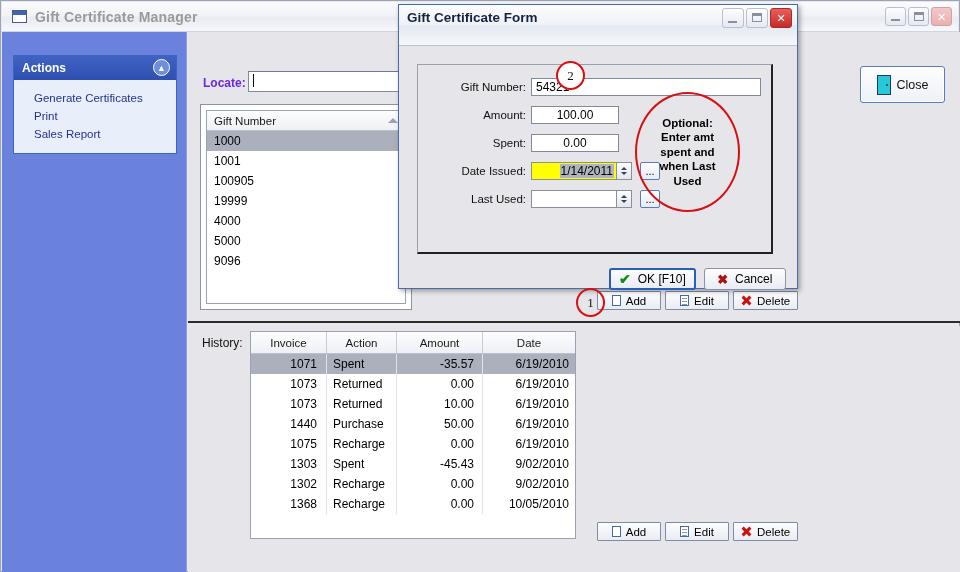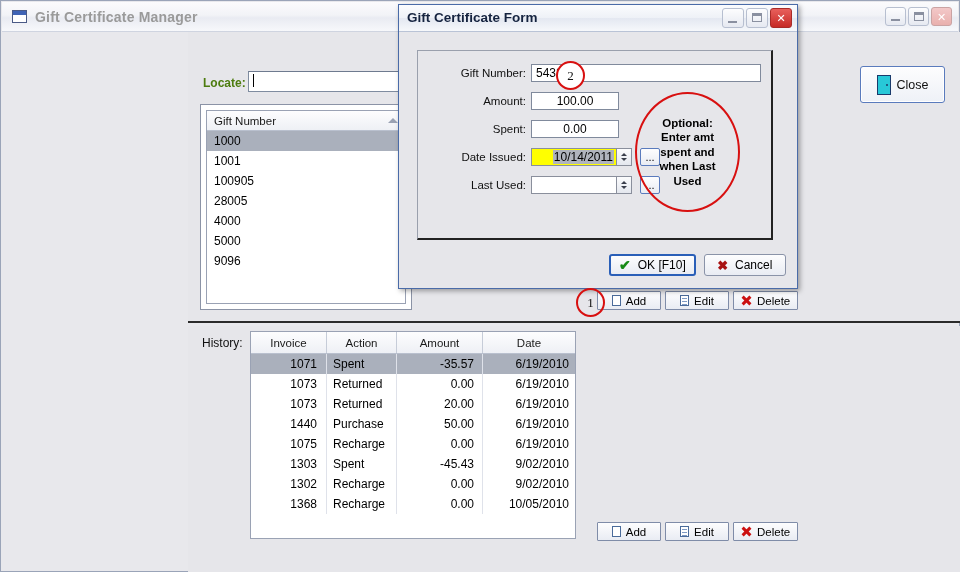--- a/index.html
+++ b/index.html
@@ -95,21 +95,21 @@
   }
 
   
   .content-top{
     position:absolute;left:187px;top:31px;width:772px;height:291px;
     background:#e6e6ea;
     border-bottom:2px solid #2b2b2b;
     box-sizing:border-box;
   }
   .locate-label{
-    position:absolute;left:15px;top:44px;font-size:12px;font-weight:bold;color:#4d7c0f;
+    position:absolute;left:15px;top:44px;font-size:12px;font-weight:bold;color:#6d28d9;
   }
   .locate-input{
     position:absolute;left:60px;top:39px;width:262px;height:21px;
     background:#ffffff;border:1px solid #7f8ca0;
     border-top-color:#6e7a8f;
     box-sizing:border-box;font-size:12px;
     padding:2px 4px;color:#000;
   }
   .caret{
     display:inline-block;width:1px;height:13px;background:#000;
@@ -226,21 +226,21 @@
 
   
   .dialog{
     position:absolute;left:398px;top:4px;width:400px;height:285px;
     background:#e6e6ea;
     border:1px solid #4a6ba8;
     box-shadow:2px 2px 5px rgba(0,0,0,0.35);
     box-sizing:border-box;
   }
   .dlg-titlebar{
-    height:27px;
+    height:41px;
     background:linear-gradient(to bottom,#fbfcfe 0%,#eef1f7 50%,#e4e8f1 52%,#f6f8fb 100%);
     border-bottom:1px solid #b9c3d6;
     position:relative;box-sizing:border-box;
   }
   .dlg-title{
     position:absolute;left:8px;top:5px;font-size:13.5px;font-weight:bold;color:#15233f;
   }
   .dlg-winbtns{position:absolute;right:5px;top:3px;display:flex;gap:2px;}
   .dlg-winbtns .wbtn{width:22px;height:20px;}
   .dlg-winbtns .wbtn.close{
@@ -338,38 +338,57 @@
           </div>
         <div class="wbtn">
             <span class="maxbox"></span>
           </div>
         <div class="wbtn close">
             <span class="g">✕</span>
           </div>
       </div>
     </div>
 
+    <div class="sidebar">
+      <div class="actions-panel">
+        <div class="actions-header">
+          <span>Actions</span>
+          <span class="actions-collapse">▲</span>
+        </div>
+        <div class="actions-body">
+          <div class="action-link">
+            <span>Generate Certificates</span>
+          </div>
+          <div class="action-link">
+            <span>Print</span>
+          </div>
+          <div class="action-link">
+            <span>Sales Report</span>
+          </div>
+        </div>
+      </div>
+    </div>
 
     <div class="content-top">
 
       <div class="locate-label">Locate:</div>
       <div class="locate-input">
         <span></span><span class="caret"></span>
       </div>
 
       <div class="list-outer">
         <div class="grid">
           <div class="grid-head">
             <span>Gift Number</span>
             <span class="sort-arrow"></span>
           </div>
           <div class="grid-row sel"><span>1000</span></div>
           <div class="grid-row"><span>1001</span></div>
           <div class="grid-row"><span>100905</span></div>
-          <div class="grid-row"><span>28005</span></div>
+          <div class="grid-row"><span>19999</span></div>
           <div class="grid-row"><span>4000</span></div>
           <div class="grid-row"><span>5000</span></div>
           <div class="grid-row"><span>9096</span></div>
         </div>
       </div>
 
       <div class="close-btn">
         <span class="door-icon"></span>
         <span>Close</span>
       </div>
@@ -409,21 +428,21 @@
         </div>
         <div class="ht-row">
           <div class="c-inv">1073</div>
           <div class="c-act">Returned</div>
           <div class="c-amt">0.00</div>
           <div class="c-dat">6/19/2010</div>
         </div>
         <div class="ht-row">
           <div class="c-inv">1073</div>
           <div class="c-act">Returned</div>
-          <div class="c-amt">20.00</div>
+          <div class="c-amt">10.00</div>
           <div class="c-dat">6/19/2010</div>
         </div>
         <div class="ht-row">
           <div class="c-inv">1440</div>
           <div class="c-act">Purchase</div>
           <div class="c-amt">50.00</div>
           <div class="c-dat">6/19/2010</div>
         </div>
         <div class="ht-row">
           <div class="c-inv">1075</div>
@@ -497,21 +516,21 @@
           <span>100.00</span>
         </div>
 
         <div class="fld-label" style="left:20px;top:72px;width:88px;">Spent:</div>
         <div class="fld-input num" style="left:113px;top:69px;width:88px;">
           <span>0.00</span>
         </div>
 
         <div class="fld-label" style="left:10px;top:100px;width:98px;">Date Issued:</div>
         <div class="date-input" style="left:113px;top:97px;">
-          <span class="date-sel">10/14/2011</span>
+          <span class="date-sel">1/14/2011</span>
         </div>
         <div class="spin" style="left:199px;top:97px;">
             <span class="up"></span>
             <span class="dn"></span>
           </div>
         <div class="ell-btn" style="left:222px;top:97px;">
           <span>...</span>
         </div>
 
         <div class="fld-label" style="left:20px;top:128px;width:88px;">Last Used:</div>

